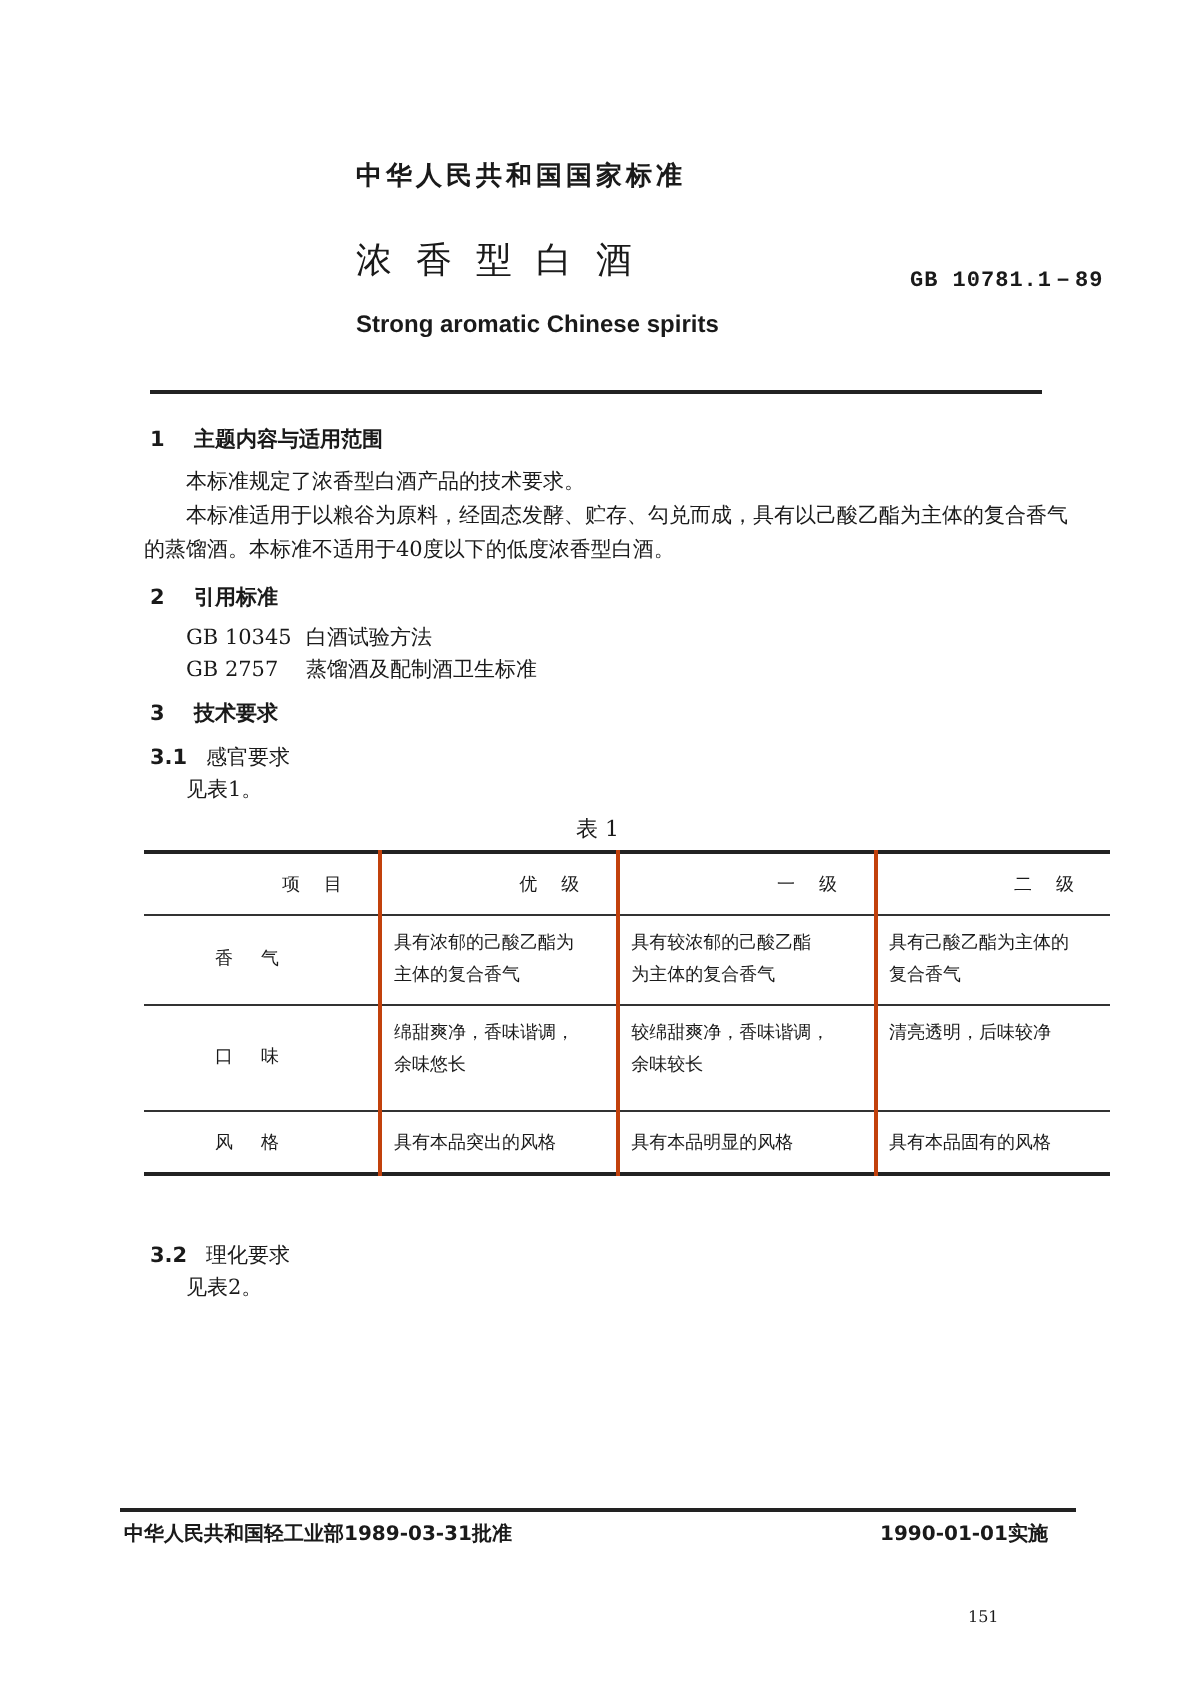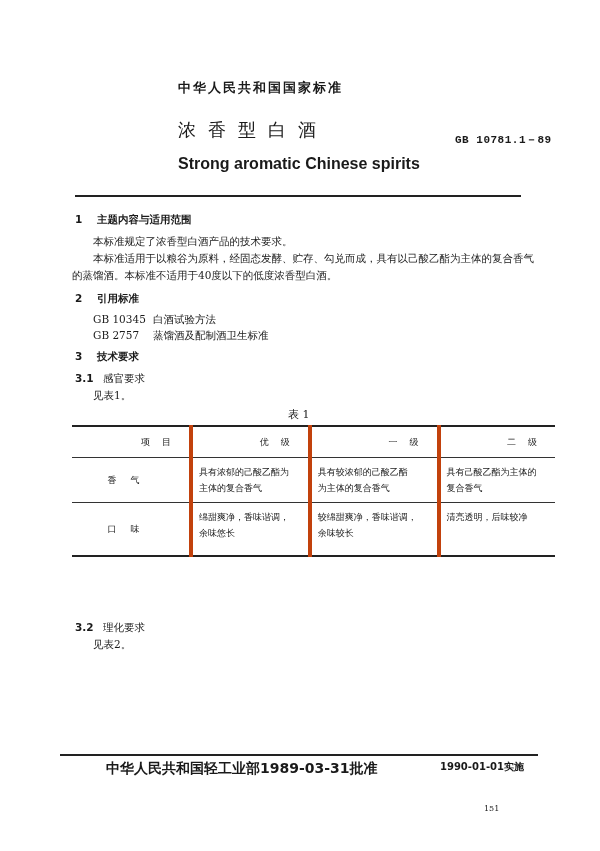--- a/index.html
+++ b/index.html
@@ -4,44 +4,44 @@
   <style>
     html, body { margin: 0; padding: 0; }
     body {
       width: 600px; height: 851px; background: #ffffff; position: relative; overflow: hidden;
       font-family: "DejaVu Serif", "Liberation Serif", serif; color: #1a1a1a;
     }
     .abs { position: absolute; }
     .national { left: 178px; top: 79px; font-size: 13px; font-weight: bold; letter-spacing: 2px; font-family: "DejaVu Sans", sans-serif; }
     .title { left: 178px; top: 118px; font-size: 18px; letter-spacing: 12px; font-family: "DejaVu Serif", serif; }
     .stdno { left: 455px; top: 132px; font-size: 11px; font-weight: bold; font-family: "Liberation Mono", monospace; letter-spacing: 0.5px; }
-    .entitle { left: 178px; top: 155px; font-size: 16px; font-weight: bold; font-family: "Liberation Sans", sans-serif; }
+    .entitle { left: 178px; top: 155px; font-size: 12px; font-weight: bold; font-family: "Liberation Sans", sans-serif; }
     .rule-top { left: 75px; top: 195px; width: 446px; height: 2px; background: #222; }
     .sec { font-size: 10.5px; font-family: "DejaVu Sans", sans-serif; font-weight: bold; }
     .sec .num { display: inline-block; width: 22px; }
     .para { font-size: 10.5px; line-height: 17px; font-family: "DejaVu Serif", serif; }
     .ref { font-size: 10.5px; line-height: 17px; }
     .ref .code { display: inline-block; width: 60px; }
     .tcap { left: 288px; top: 407px; font-size: 11px; }
     table.spec {
       position: absolute; left: 72px; top: 425px; width: 483px; border-collapse: collapse;
       font-size: 9px; font-family: "DejaVu Sans", sans-serif;
       border-top: 2px solid #222; border-bottom: 2px solid #222;
     }
-    table.spec td { border-bottom: 1px solid #333; border-left: 4px solid #c2410c; padding: 0 6px; vertical-align: middle; }
+    table.spec td { border-bottom: 1px solid #333; border-left: 2px solid #c2410c; padding: 0 6px; vertical-align: middle; }
     table.spec td:first-child { border-left: none; text-align: center; width: 105px; letter-spacing: 14px; }
     table.spec tr.hdr td { height: 30px; text-align: right; letter-spacing: 12px; }
     table.spec tr.r1 td { height: 30px; }
     table.spec tr.r2 td { height: 44px; line-height: 16px; }
     table.spec tr.r3 td { height: 46px; line-height: 16px; vertical-align: top; padding-top: 6px; }
     table.spec tr.r3 td:first-child { vertical-align: middle; padding-top: 0; }
     table.spec tr.r4 td { height: 30px; }
     table.spec td.merged { text-align: center; }
     .rule-bottom { left: 60px; top: 754px; width: 478px; height: 2px; background: #222; }
-    .footer-left { left: 62px; top: 760px; font-size: 14px; font-weight: bold; font-family: "DejaVu Sans", sans-serif; margin-left: 44px; }
+    .footer-left { left: 62px; top: 760px; font-size: 10px; font-weight: bold; font-family: "DejaVu Sans", sans-serif; }
     .footer-right { left: 440px; top: 760px; font-size: 10px; font-weight: bold; font-family: "DejaVu Sans", sans-serif; }
     .pageno { left: 484px; top: 804px; font-size: 8px; font-family: "DejaVu Serif", serif; }
   </style>
 </head>
 <body>
 
 <div class="abs national">中华人民共和国国家标准</div>
 <div class="abs title">浓香型白酒</div>
 <div class="abs stdno">GB 10781.1－89</div>
 <div class="abs entitle">Strong aromatic Chinese spirits</div>
@@ -104,20 +104,26 @@
           <div>余味悠长</div>
         </td>
     <td>
           <div>较绵甜爽净，香味谐调，</div>
           <div>余味较长</div>
         </td>
     <td>
           <div>清亮透明，后味较净</div>
         </td>
   </tr>
+  <tr class="r4">
+    <td>风格</td>
+    <td>具有本品突出的风格</td>
+    <td>具有本品明显的风格</td>
+    <td>具有本品固有的风格</td>
+  </tr>
 </tbody>
   </table>
 
 <div class="abs sec" style="left:75px; top:621px;">
   <span class="num" style="width:28px">3.2</span><span style="font-weight:normal">理化要求</span>
 </div>
 <div class="abs para" style="left:93px; top:636px;">见表2。</div>
 
 <div class="abs rule-bottom"></div>
 <div class="abs footer-left">中华人民共和国轻工业部1989-03-31批准</div>

